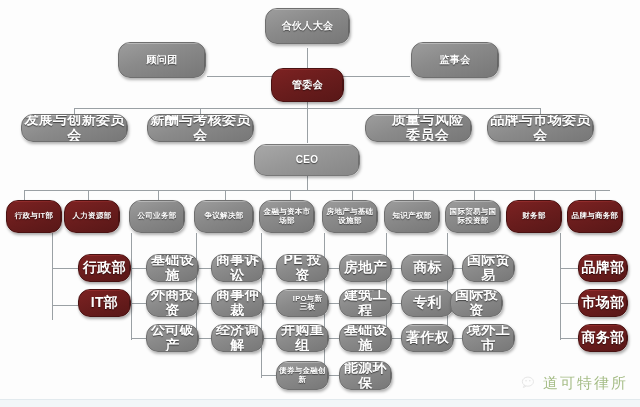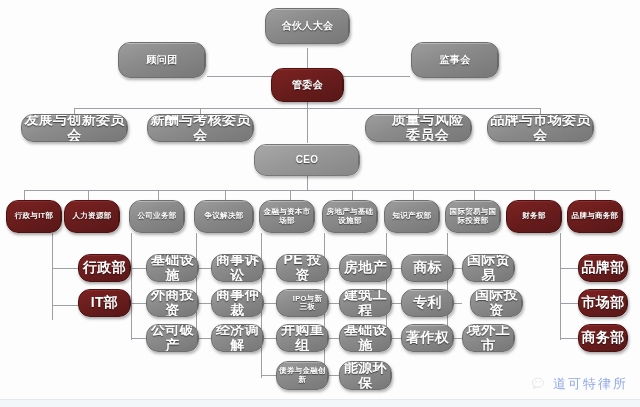--- a/index.html
+++ b/index.html
@@ -75,21 +75,21 @@
   .fs75{font-size:7.5px;}
 
   
   #watermark{
     position:absolute;right:12px;bottom:14px;
     display:flex;align-items:center;gap:5px;
     z-index:20;opacity:.5;
     pointer-events:none;
   }
   #wm-text{
-    font-size:13px;color:#1d4ed8;font-weight:normal;
+    font-size:15px;color:#4d7c0f;font-weight:normal;
     letter-spacing:2px;
     font-family:"DejaVu Sans",sans-serif;
   }
   #wm-logo{width:17px;height:17px;}
   #bottombar{
     position:absolute;left:0;bottom:0;width:640px;height:7px;
     background:#f2f6f8;border-top:1px solid #e2eaee;z-index:18;
   }
 </style>
 </head>
@@ -206,21 +206,21 @@
   <div class="box g fs8" style="left:401px;top:254px;width:53px;height:28px;">商标</div>
   <div class="box g fs8" style="left:462px;top:254px;width:53px;height:28px;">国际贸易</div>
   <div class="box r fs8" style="left:578px;top:254px;width:50px;height:28px;">品牌部</div>
 
   <div class="box g fs8" style="left:146px;top:289px;width:53px;height:28px;">外商投资</div>
   <div class="box r fs8" style="left:78px;top:289px;width:53px;height:28px;">IT部</div>
   <div class="box g fs8" style="left:211px;top:289px;width:53px;height:28px;">商事仲裁</div>
   <div class="box g fs75" style="left:276px;top:289px;width:53px;height:28px;padding-left:12px;">IPO与新三板</div>
   <div class="box g fs8" style="left:339px;top:289px;width:53px;height:28px;">建筑工程</div>
   <div class="box g fs8" style="left:401px;top:289px;width:53px;height:28px;">专利</div>
-  <div class="box g fs8" style="left:470px;top:289px;width:53px;height:28px;">国际投资</div>
+  <div class="box g fs8" style="left:450px;top:289px;width:53px;height:28px;">国际投资</div>
   <div class="box r fs8" style="left:578px;top:289px;width:50px;height:28px;">市场部</div>
 
   <div class="box g fs8" style="left:146px;top:324px;width:53px;height:28px;">公司破产</div>
   <div class="box g fs8" style="left:211px;top:324px;width:53px;height:28px;">经济调解</div>
   <div class="box g fs8" style="left:276px;top:324px;width:53px;height:28px;">并购重组</div>
   <div class="box g fs8" style="left:339px;top:324px;width:53px;height:28px;">基础设施</div>
   <div class="box g fs8" style="left:401px;top:324px;width:53px;height:28px;">著作权</div>
   <div class="box g fs8" style="left:462px;top:324px;width:53px;height:28px;">境外上市</div>
   <div class="box r fs8" style="left:578px;top:324px;width:50px;height:28px;">商务部</div>
 

